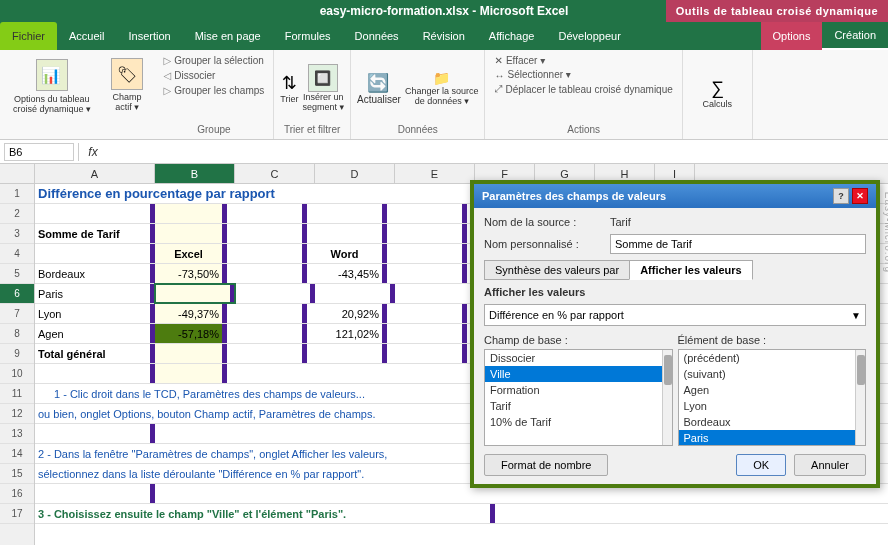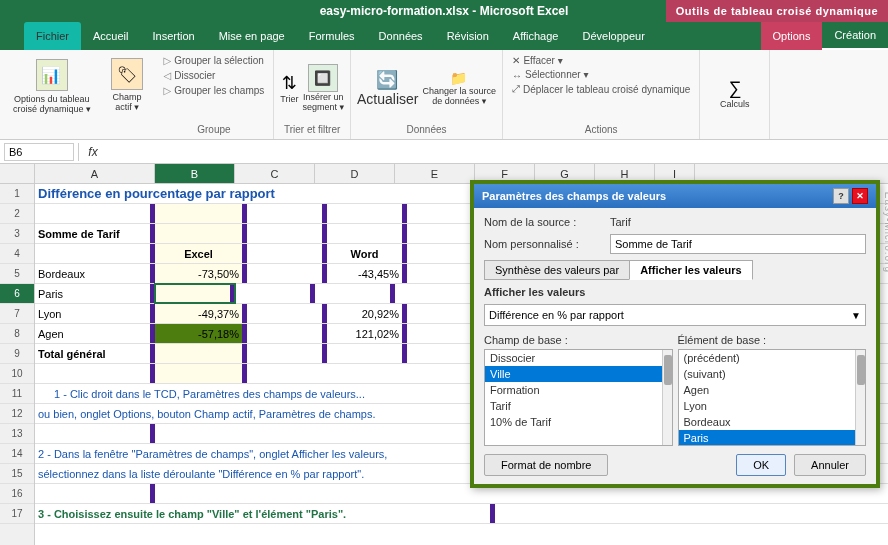--- a/index.html
+++ b/index.html
@@ -40,25 +40,24 @@
     .ribbon-tab {
       padding: 0 12px;
       display: flex;
       align-items: center;
       color: white;
       font-size: 11px;
       cursor: pointer;
       height: 28px;
     }
     .ribbon-tab.active {
-      background: #14b8a6;
+      background: #84cc16;
       color: #333;
       border-top-left-radius: 3px;
       border-top-right-radius: 3px;
-      margin-left: 24px;
     }
     .ribbon-tab.options-tab {
       background: #c94060;
       color: white;
     }
     .ribbon-tab.creation-tab {
       background: #217346;
       color: white;
       border-bottom: 2px solid white;
     }
@@ -215,21 +214,21 @@
     }
     .cell.selected {
       outline: 2px solid #217346;
       outline-offset: -1px;
     }
     .cell.bold { font-weight: bold; }
     .cell.right { justify-content: flex-end; }
     
     
     .col-a { width: 120px; }
-    .col-b { width: 92px; background: #fffde7; }
+    .col-b { width: 72px; background: #fffde7; }
     .col-b-header { width: 80px; background: #fffde7; }
     .col-c { width: 80px; }
     .col-d { width: 80px; }
     .col-e { width: 80px; }
     .col-f { width: 60px; }
     .col-g { width: 60px; }
     .col-h { width: 60px; }
     .col-i { width: 40px; }
 
     
@@ -470,21 +469,21 @@
         <div style="font-size:9px;color:#333;text-align:center;">Insérer un<br>segment ▾</div>
       </div>
     </div>
     <div class="ribbon-group-label">Trier et filtrer</div>
   </div>
 
   <div class="ribbon-group">
     <div class="ribbon-group-content" style="gap:4px; align-items:center;">
       <div style="display:flex;flex-direction:column;align-items:center;">
         <div style="font-size:18px;">🔄</div>
-        <div style="font-size:14px;color:#333;">Actualiser</div>
+        <div style="font-size:10px;color:#333;">Actualiser</div>
       </div>
       <div style="display:flex;flex-direction:column;align-items:center;">
         <div style="font-size:14px;">📁</div>
         <div style="font-size:9px;color:#333;text-align:center;">Changer la source<br>de données ▾</div>
       </div>
     </div>
     <div class="ribbon-group-label">Données</div>
   </div>
 
   <div class="ribbon-group" style="min-width:130px;">

